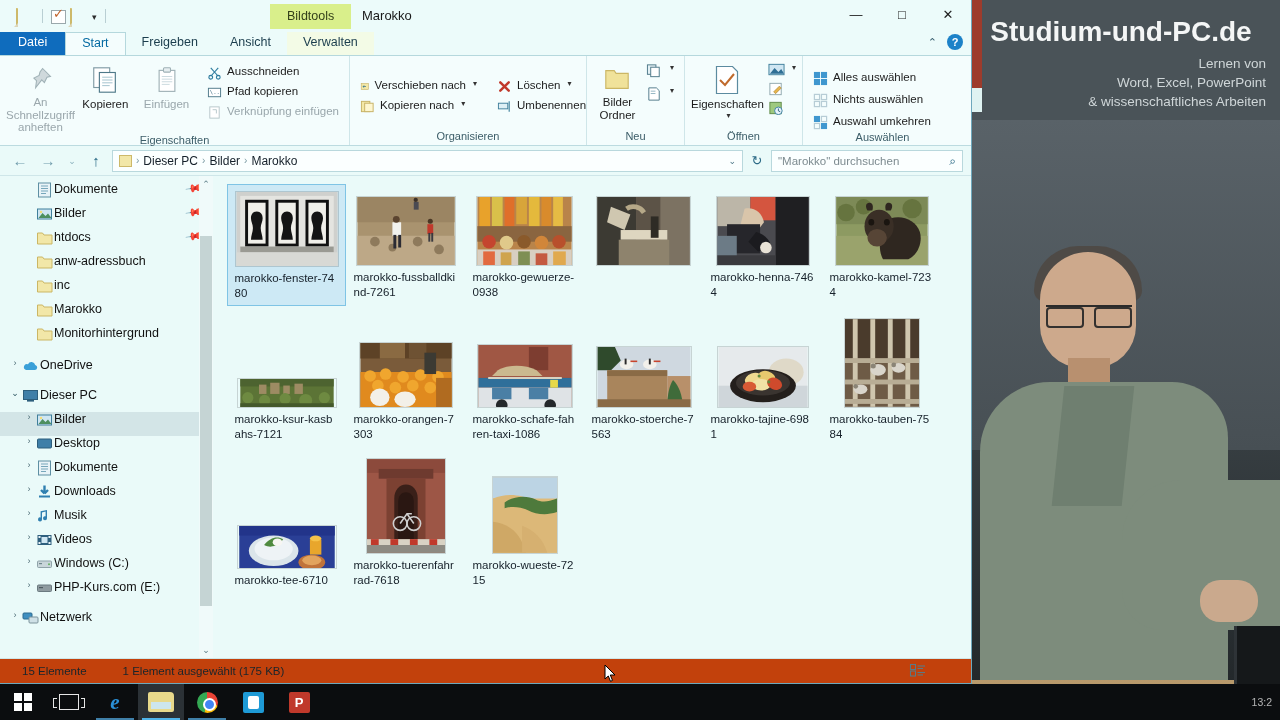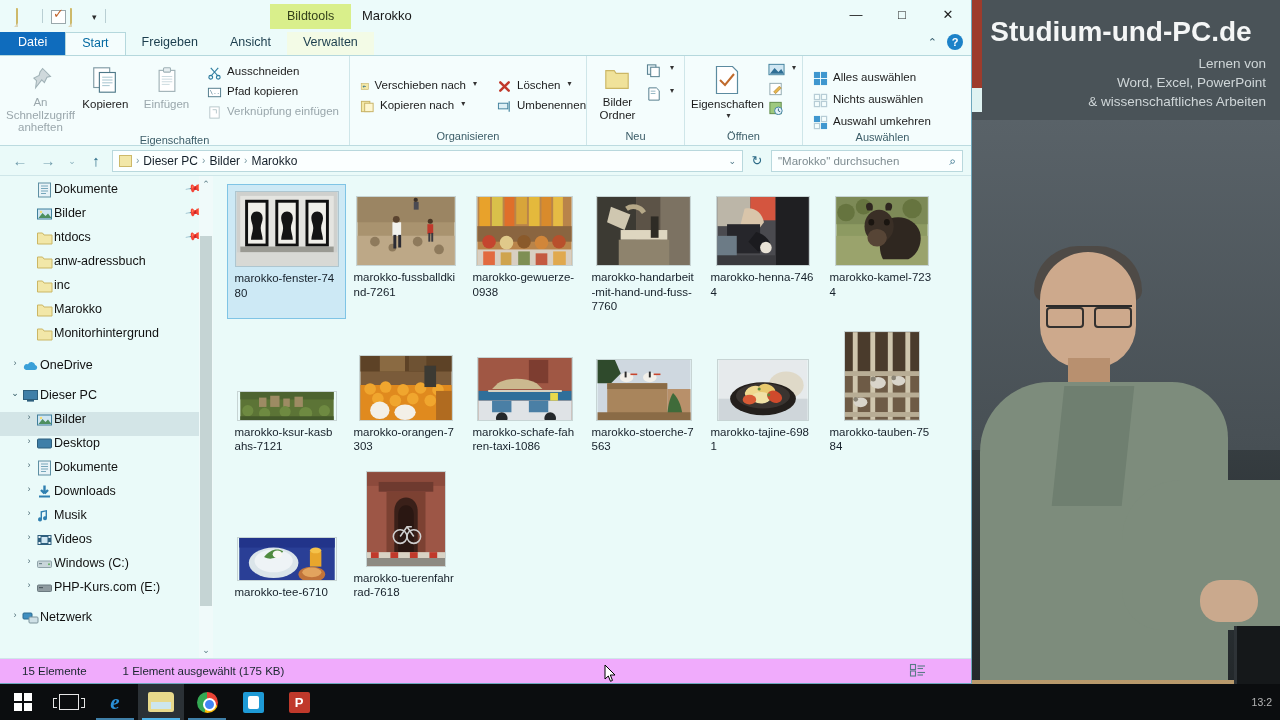--- a/index.html
+++ b/index.html
@@ -202,21 +202,21 @@
   .tile-label {
     font-size: 11.5px; line-height: 14.5px; color: #16202a;
     text-align: left; width: 104px; word-break: break-all; margin-top: 4px;
   }
   .row { display: flex; width: 100%; }
   .row-r2 { margin-top: 8px; align-items: flex-end; }
   .row-r3 { margin-top: 8px; align-items: flex-end; }
 
   
   .statusbar {
-    height: 25px; background: #f0abfc; border-top: 1px solid #cfe6e9;
+    height: 25px; background: #c2410c; border-top: 1px solid #cfe6e9;
     display: flex; align-items: center; font-size: 11.5px; color: #18252c;
     padding: 0 8px;
   }
   .st-items { padding-left: 14px; }
   .st-sel { padding-left: 36px; }
   .st-views { margin-left: auto; display: flex; gap: 8px; padding-right: 34px; }
   .vbtn { width: 20px; height: 18px; position: relative; }
 
   
   .rightpanel {
@@ -866,21 +866,20 @@
                 <rect x="0" y="0" width="40" height="70" fill="#3c3a33"></rect>
                 <path d="M14 10l20 8-6 16-18-8z" fill="#cfc7b0"></path>
                 <rect x="40" y="0" width="25" height="70" fill="#5c5347"></rect>
                 <rect x="65" y="0" width="30" height="70" fill="#7c7262"></rect>
                 <rect x="24" y="34" width="48" height="10" fill="#ded6c0"></rect>
                 <rect x="22" y="44" width="52" height="26" fill="#8e836d"></rect>
                 <path d="M30 12c6-4 14-2 18 4" stroke="#b5a888" stroke-width="5" fill="none"></path>
                 <rect x="55" y="20" width="8" height="22" fill="#2e2b25"></rect>
               </svg>
             </div>
-            <div class="tile-label">marokko-handarbeit-mit-hand-und-fuss-7760</div>
           </div>
 
           <div class="tile">
             <div class="thumbwrap">
               <svg class="thumb-img" width="94" height="70" viewBox="0 0 94 70">
                 <rect width="94" height="70" fill="#4a4a4f"></rect>
                 <rect x="0" y="0" width="34" height="30" fill="#bcb6a8"></rect>
                 <rect x="34" y="0" width="26" height="24" fill="#d4553f"></rect>
                 <rect x="60" y="0" width="34" height="70" fill="#1f1f22"></rect>
                 <path d="M28 12c10-2 18 4 20 14l-6 8-18-6z" fill="#d9c5aa"></path>
@@ -1119,20 +1118,33 @@
                     <rect x="24" y="82" width="8" height="6"></rect>
                     <rect x="44" y="82" width="8" height="6"></rect>
                     <rect x="64" y="82" width="8" height="6"></rect>
                   </g>
                 <rect x="0" y="88" width="80" height="8" fill="#8d8a82"></rect>
               </svg>
             </div>
             <div class="tile-label">marokko-tuerenfahrrad-7618</div>
           </div>
 
+          <div class="tile">
+            <div class="thumbwrap" style="height:78px;">
+              <svg class="thumb-img" width="66" height="78" viewBox="0 0 66 78">
+                <rect width="66" height="78" fill="#e0bb79"></rect>
+                <rect width="66" height="22" fill="#bcd4e4"></rect>
+                <path d="M0 22c14-6 30-4 40 2 10 6 18 6 26 2v52H0z" fill="#dcb878"></path>
+                <path d="M12 26c8-6 22-8 32-3 6 3 12 3 22-1v14c-12 4-22 2-30-2-8-4-18-4-24-2z" fill="#4e7a3c"></path>
+                <path d="M0 46c16 2 28 10 34 32H0z" fill="#cfa866"></path>
+                <path d="M30 50c12 4 22 14 26 28H30z" fill="#d6b070"></path>
+              </svg>
+            </div>
+            <div class="tile-label">marokko-wueste-7215</div>
+          </div>
         </div>
       </div>
     </div>
 
     <div class="statusbar">
       <span class="st-items">15 Elemente</span>
       <span class="st-sel">1 Element ausgewählt (175 KB)</span>
       <span class="st-views">
         <span class="vbtn">
           <svg width="18" height="16" viewBox="0 0 18 16">

